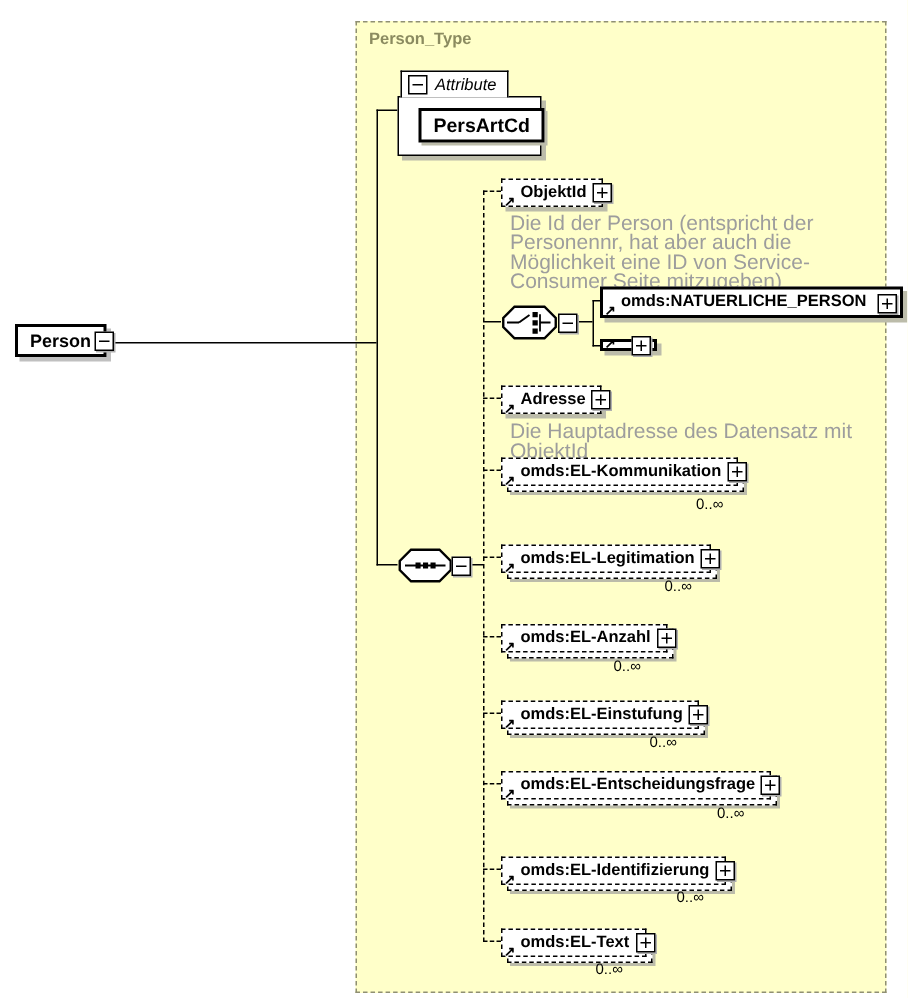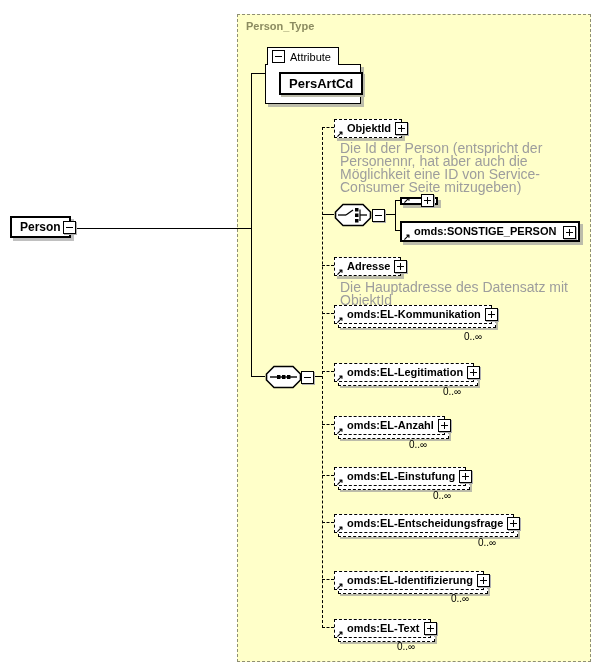--- a/index.html
+++ b/index.html
@@ -55,21 +55,21 @@
   .ann{position:absolute;font-size:14px;line-height:13px;color:#9d9d9d;white-space:normal;}
   
   .occ{position:absolute;font-size:10px;color:#000;}
   
   .attr-tab{
     position:absolute;left:267px;top:37px;width:72px;height:18px;background:#fff;
     border:1px solid #000;border-bottom:none;z-index:2;display:flex;align-items:center;gap:5px;
     padding:0 4px;box-sizing:border-box;
   }
   .attr-tab .xp{position:relative;box-shadow:none;flex:0 0 auto;right:auto;top:auto;margin:0;}
-  .attr-label{font-size:11px;}
+  .attr-label{font-size:11px;font-style:italic;}
   .attr-body{
     position:absolute;left:265px;top:54px;width:96px;height:40px;background:#fff;
     border:1px solid #000;box-shadow:3px 3px 0 #bcbcaa;z-index:1;box-sizing:border-box;
   }
   .attr-el{
     position:absolute;left:279px;top:62px;z-index:3;background:#fff;border:2px solid #000;
     padding:2px 8px;font-size:13px;font-weight:bold;box-shadow:2px 2px 0 #bcbcaa;
   }
   
   .compositor{position:absolute;z-index:2;}
@@ -162,30 +162,30 @@
       <i class="hb"></i>
     </span>
   <div class="lh" style="left:384px;top:204px;width:11px;"></div>
   <div class="lv" style="left:395px;top:190px;height:31px;"></div>
   <div class="lh" style="left:395px;top:190px;width:5px;"></div>
   <div class="lh" style="left:395px;top:220px;width:5px;"></div>
 
   <div class="el solid" style="left:400px;top:181px;">
     <span class="face">
       <i class="ref-arrow">↗</i>
+      <span>omds:NATUERLICHE_PERSON</span>
     </span>
     <span class="xp">
         <i class="hb"></i>
         <i class="vb"></i>
       </span>
   </div>
   <div class="el solid" style="left:400px;top:211px;">
     <span class="face">
       <i class="ref-arrow">↗</i>
-      <span>omds:SONSTIGE_PERSON</span>
     </span>
     <span class="xp">
         <i class="hb"></i>
         <i class="vb"></i>
       </span>
   </div>
 
   <div class="el single" style="left:334px;top:246px;">
     <span class="face">
       <i class="ref-arrow">↗</i>

